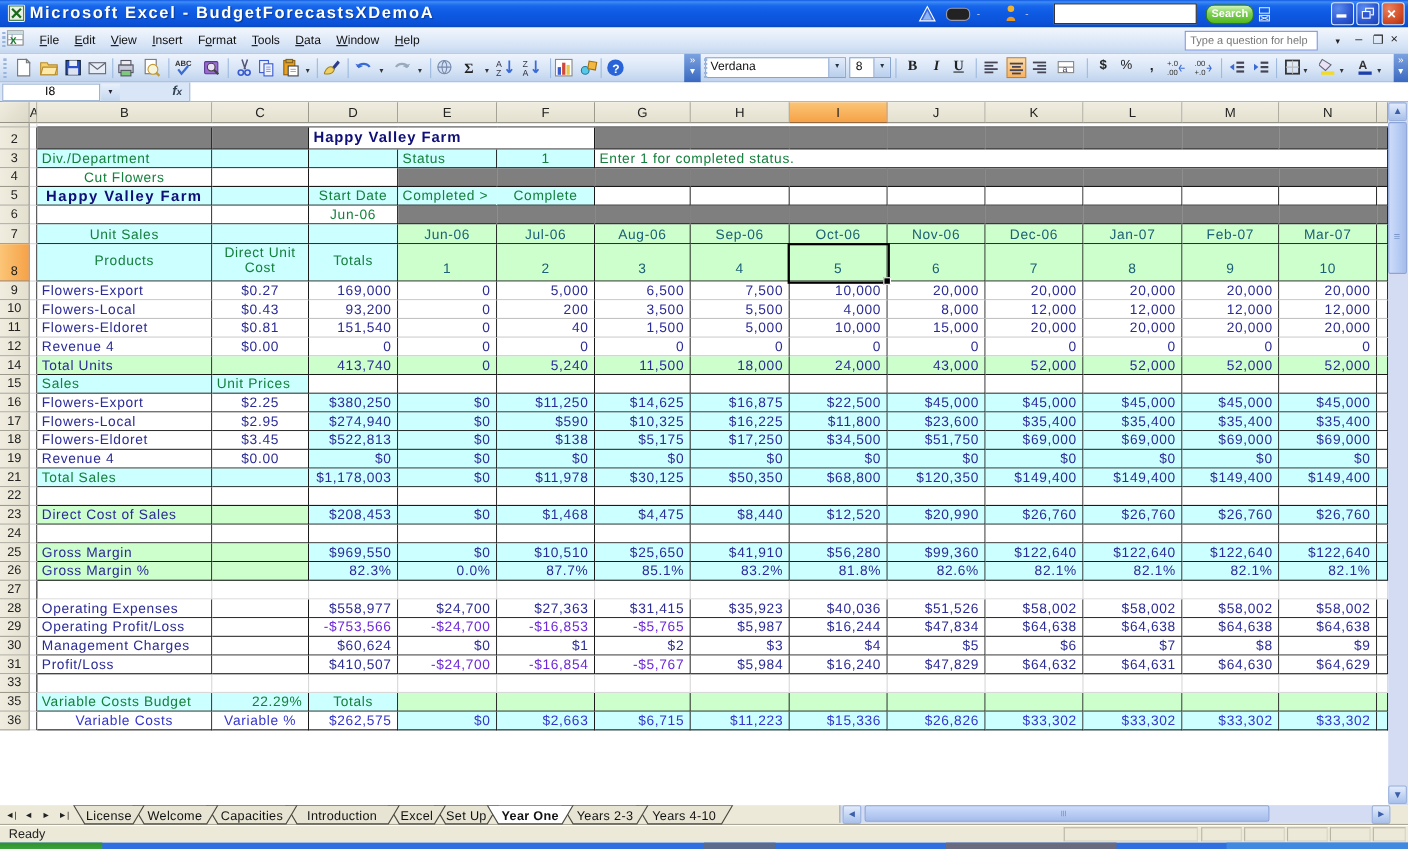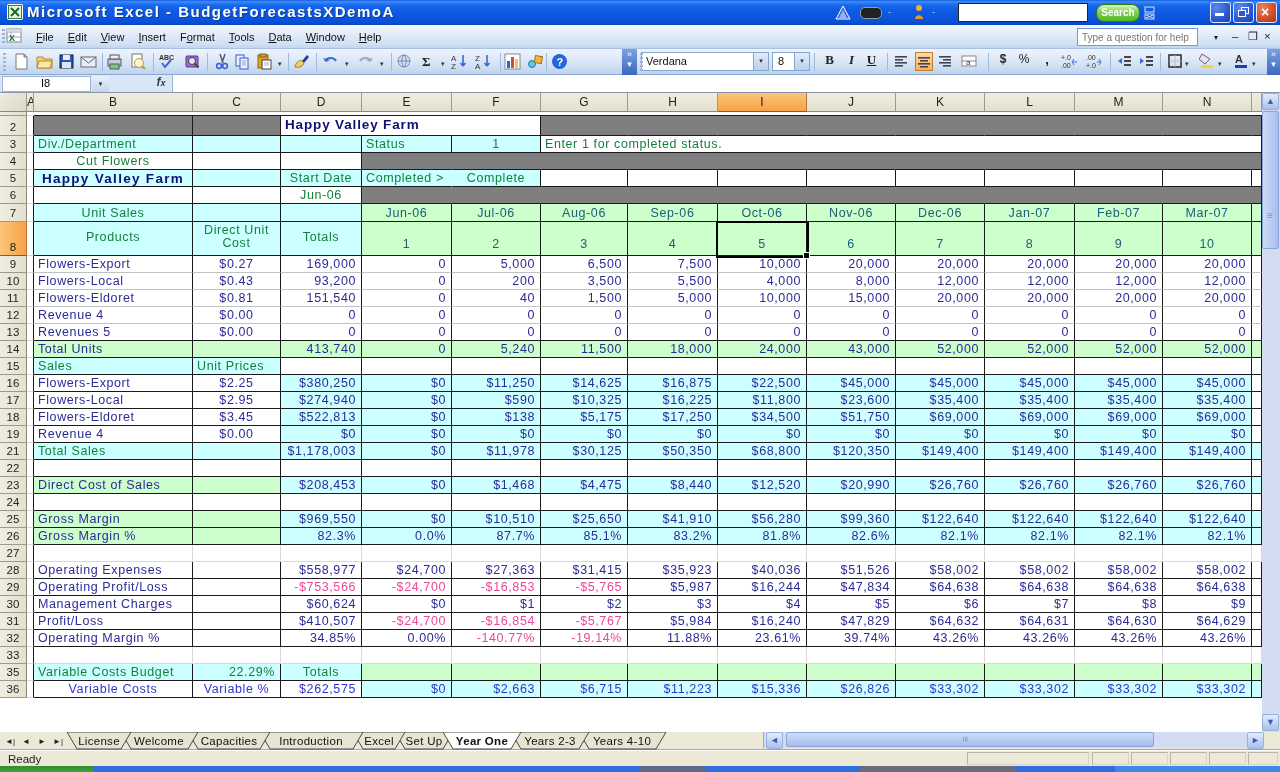--- a/index.html
+++ b/index.html
@@ -63,21 +63,21 @@
 #grid td.cy{background:#ccffff}
 #grid td.gn{background:#ccffcc}
 #grid td.gy{background:#7f7f7f}
 #grid td.gyi{background:#7f7f7f;border-right-color:#7f7f7f !important}
 #grid td.cyi{border-right-color:#ccffff !important}
 #grid td.wt,#grid td.wt2{background:#fff}
 #grid td.l{text-align:left;padding-left:4px}
 #grid td.r{text-align:right;padding-right:5px}
 #grid td.c{text-align:center}
 #grid td.teal{color:#1d6075}
-#grid td.red{color:#ec4899}
+#grid td.red{color:#6d28d9}
 #grid td.b36{color:#3434cc}
 #grid td.hdr{color:#15803d}
 #grid td.ttl{color:#0f0f78;font-weight:bold;font-size:13.5px;letter-spacing:1.3px}
 #grid td.ttl2{letter-spacing:.85px}
 #grid td.cyd{background:#ccffff}
 #grid td.num8{vertical-align:bottom;padding-bottom:4px}
 #grid td.two{line-height:13px;white-space:normal;vertical-align:middle;padding-bottom:3px}
 #grid td.mid{vertical-align:middle;padding-bottom:2px}
 
 #grid td.bv{border-right:1px solid #1a1a1a}
@@ -586,38 +586,20 @@
             <td class="wt r  bv glh">0</td>
             <td class="wt r  bv glh">0</td>
             <td class="wt r  bv glh">0</td>
             <td class="wt r  bv glh">0</td>
             <td class="wt r  bv glh">0</td>
             <td class="wt r  bv glh">0</td>
             <td class="wt r  bv glh">0</td>
             <td class="wt bv glh"></td>
           </tr>
           <tr style="height:17px">
-            <td class="rhc">13</td>
-            <td class="gl al"></td>
-            <td class="wt l bv bh">Revenues 5</td>
-            <td class="wt c  bv bh">$0.00</td>
-            <td class="wt r  bv bh">0</td>
-            <td class="wt r  bv bh">0</td>
-            <td class="wt r  bv bh">0</td>
-            <td class="wt r  bv bh">0</td>
-            <td class="wt r  bv bh">0</td>
-            <td class="wt r  bv bh">0</td>
-            <td class="wt r  bv bh">0</td>
-            <td class="wt r  bv bh">0</td>
-            <td class="wt r  bv bh">0</td>
-            <td class="wt r  bv bh">0</td>
-            <td class="wt r  bv bh">0</td>
-            <td class="wt bv bh"></td>
-          </tr>
-          <tr style="height:17px">
             <td class="rhc">14</td>
             <td class="gl al"></td>
             <td class="gn l bv bh">Total Units</td>
             <td class="gn bv bh"></td>
             <td class="gn r  bv bh">413,740</td>
             <td class="gn r  bv bh">0</td>
             <td class="gn r  bv bh">5,240</td>
             <td class="gn r  bv bh">11,500</td>
             <td class="gn r  bv bh">18,000</td>
             <td class="gn r  bv bh">24,000</td>
@@ -907,38 +889,20 @@
             <td class="wt r  red bv bh">-$24,700</td>
             <td class="wt r  red bv bh">-$16,854</td>
             <td class="wt r  red bv bh">-$5,767</td>
             <td class="wt r  bv bh">$5,984</td>
             <td class="wt r  bv bh">$16,240</td>
             <td class="wt r  bv bh">$47,829</td>
             <td class="wt r  bv bh">$64,632</td>
             <td class="wt r  bv bh">$64,631</td>
             <td class="wt r  bv bh">$64,630</td>
             <td class="wt r  bv bh">$64,629</td>
-            <td class="wt bv bh"></td>
-          </tr>
-          <tr style="height:17px">
-            <td class="rhc">32</td>
-            <td class="gl al"></td>
-            <td class="wt l bv bh">Operating Margin %</td>
-            <td class="wt bv bh"></td>
-            <td class="wt r  bv bh">34.85%</td>
-            <td class="wt r  bv bh">0.00%</td>
-            <td class="wt r  red bv bh">-140.77%</td>
-            <td class="wt r  red bv bh">-19.14%</td>
-            <td class="wt r  bv bh">11.88%</td>
-            <td class="wt r  bv bh">23.61%</td>
-            <td class="wt r  bv bh">39.74%</td>
-            <td class="wt r  bv bh">43.26%</td>
-            <td class="wt r  bv bh">43.26%</td>
-            <td class="wt r  bv bh">43.26%</td>
-            <td class="wt r  bv bh">43.26%</td>
             <td class="wt bv bh"></td>
           </tr>
           <tr style="height:17px">
             <td class="rhc">33</td>
             <td class="gl al"></td>
             <td class="gl"></td>
             <td class="gl"></td>
             <td class="gl"></td>
             <td class="gl"></td>
             <td class="gl"></td>

